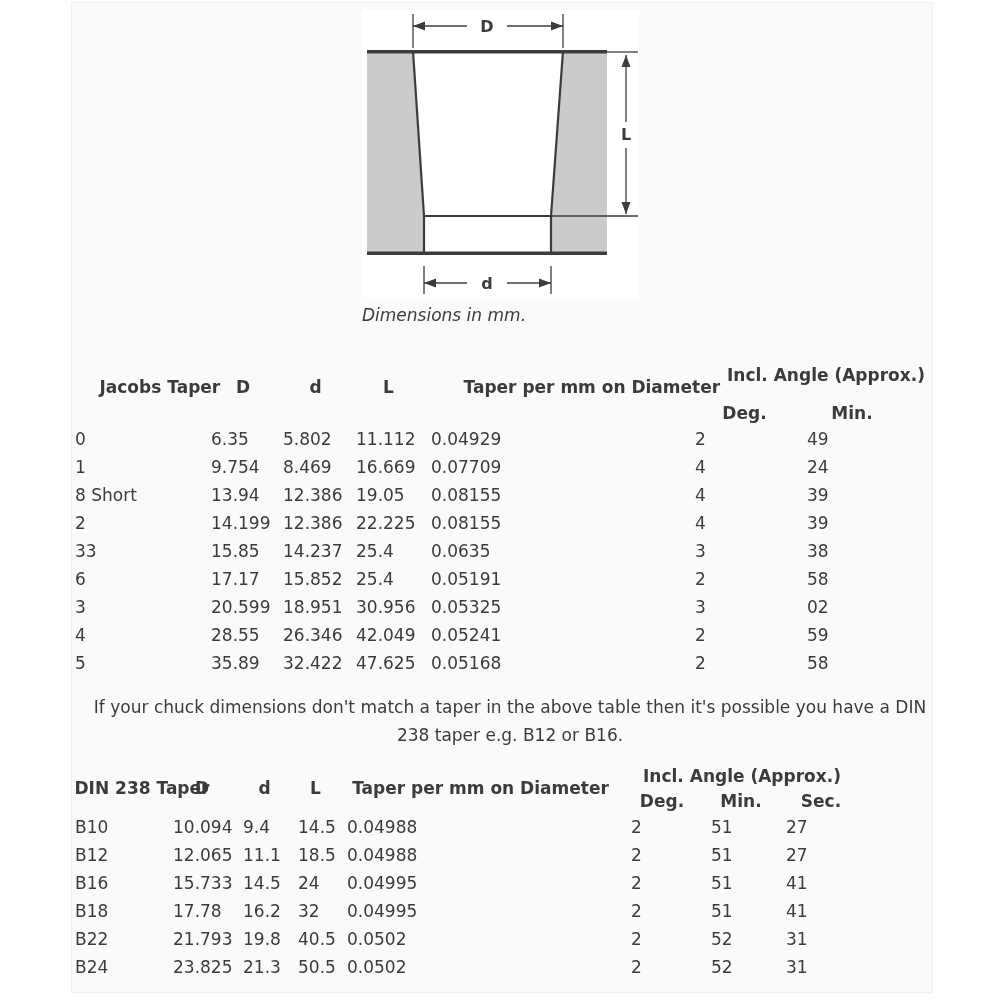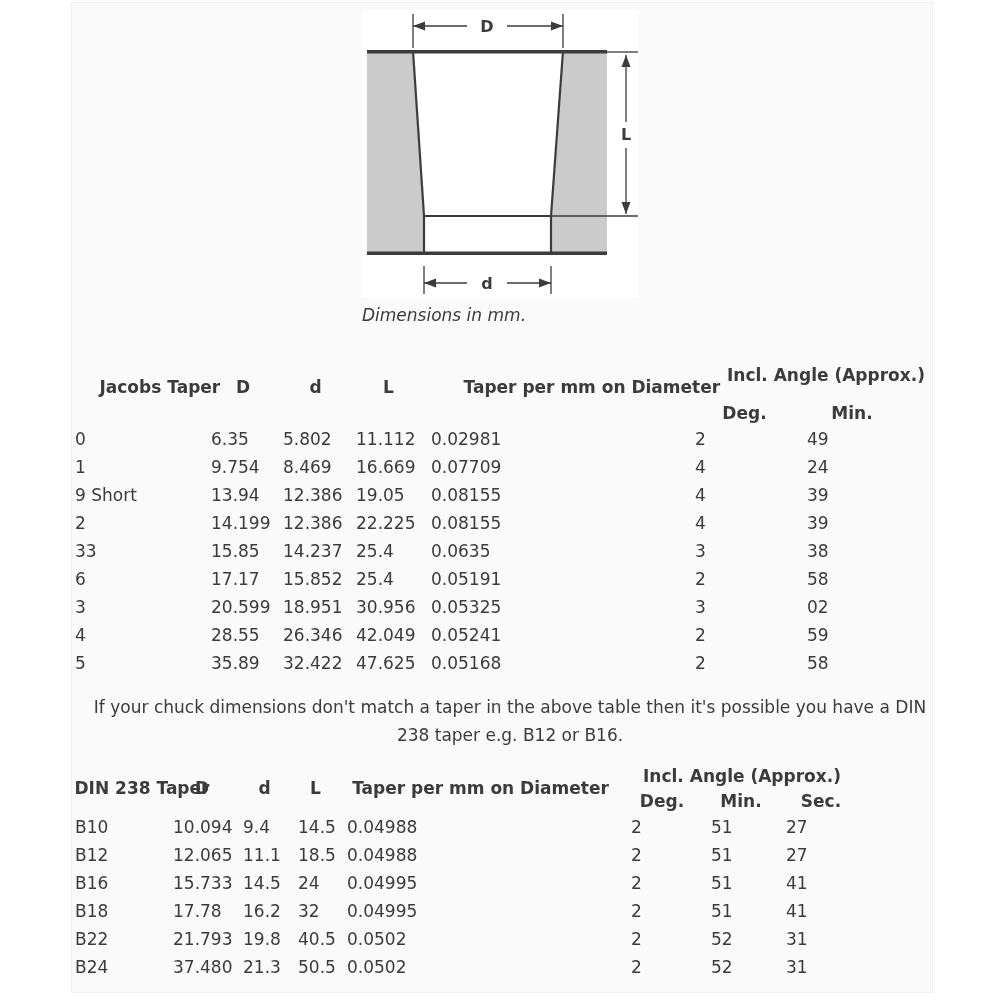--- a/index.html
+++ b/index.html
@@ -172,35 +172,35 @@
         <th>Deg.</th>
         <th>Min.</th>
       </tr>
     </thead>
     <tbody>
       <tr>
         <td class="c-name">0</td>
         <td class="c-D">6.35</td>
         <td class="c-d">5.802</td>
         <td class="c-L">11.112</td>
-        <td class="c-taper">0.02981</td>
+        <td class="c-taper">0.04929</td>
         <td class="c-deg">2</td>
         <td class="c-min">49</td>
       </tr>
       <tr>
         <td class="c-name">1</td>
         <td class="c-D">9.754</td>
         <td class="c-d">8.469</td>
         <td class="c-L">16.669</td>
         <td class="c-taper">0.07709</td>
         <td class="c-deg">4</td>
         <td class="c-min">24</td>
       </tr>
       <tr>
-        <td class="c-name">9 Short</td>
+        <td class="c-name">8 Short</td>
         <td class="c-D">13.94</td>
         <td class="c-d">12.386</td>
         <td class="c-L">19.05</td>
         <td class="c-taper">0.08155</td>
         <td class="c-deg">4</td>
         <td class="c-min">39</td>
       </tr>
       <tr>
         <td class="c-name">2</td>
         <td class="c-D">14.199</td>
@@ -334,21 +334,21 @@
         <td class="c-D">21.793</td>
         <td class="c-d">19.8</td>
         <td class="c-L">40.5</td>
         <td class="c-taper">0.0502</td>
         <td class="c-deg">2</td>
         <td class="c-min">52</td>
         <td class="c-sec">31</td>
       </tr>
       <tr>
         <td class="c-name">B24</td>
-        <td class="c-D">37.480</td>
+        <td class="c-D">23.825</td>
         <td class="c-d">21.3</td>
         <td class="c-L">50.5</td>
         <td class="c-taper">0.0502</td>
         <td class="c-deg">2</td>
         <td class="c-min">52</td>
         <td class="c-sec">31</td>
       </tr>
     </tbody>
   </table>
 

